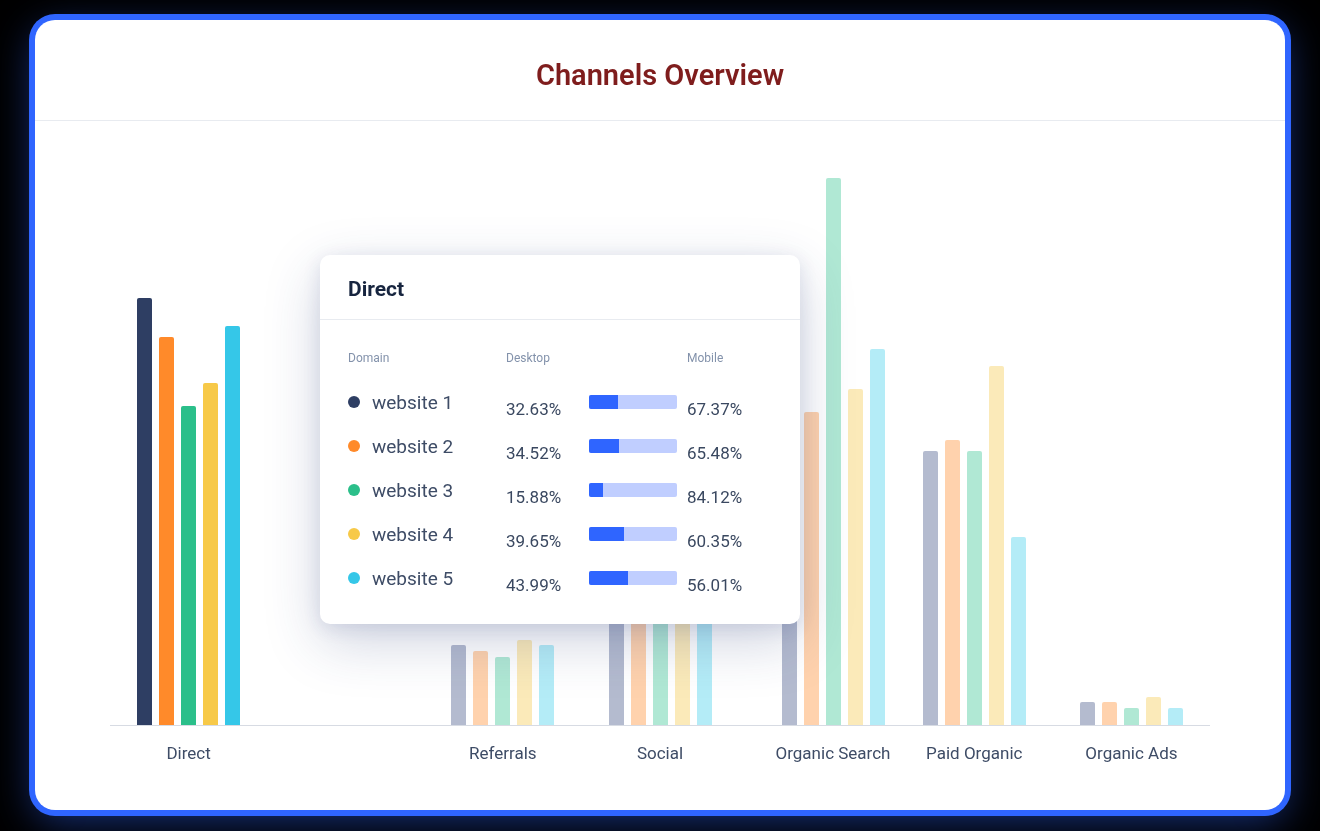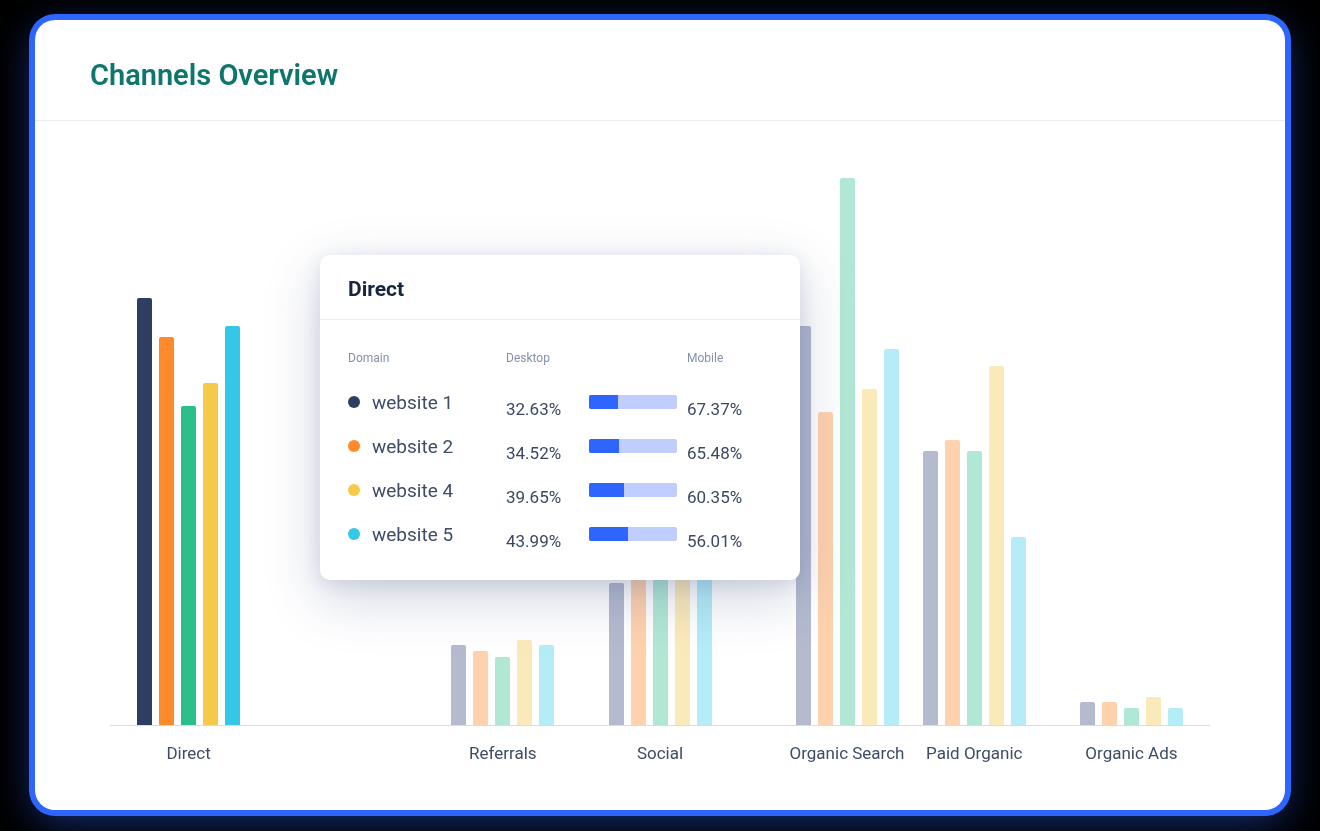--- a/index.html
+++ b/index.html
@@ -21,21 +21,22 @@
     border-radius: 20px;
     box-shadow: 0 0 0 6px #2f65ff, 0 10px 40px rgba(47,101,255,0.5);
   }
   .card-header {
     padding: 38px 55px 28px 55px;
     border-bottom: 1px solid #e8ebf0;
   }
   .card-title {
     font-size: 29px;
     font-weight: 600;
-    color: #0f766e;
+    color: #7f1d1d;
+    text-align: center;
   }
   .chart-area {
     position: relative;
     width: 100%;
     padding: 35px 55px 50px 55px;
   }
   .chart-plot {
     position: relative;
     width: 1100px;
     height: 570px;
@@ -155,21 +156,21 @@
           <div class="xlabel">Social</div>
         </div>
         <div class="group" style="left: 332.857px; width: 120px;">
           <div class="bar" style="height: 79.8px; background: rgb(180, 187, 207);"></div>
           <div class="bar" style="height: 74.1px; background: rgb(255, 210, 173);"></div>
           <div class="bar" style="height: 68.4px; background: rgb(176, 232, 212);"></div>
           <div class="bar" style="height: 85.5px; background: rgb(251, 234, 185);"></div>
           <div class="bar" style="height: 79.8px; background: rgb(180, 236, 247);"></div>
           <div class="xlabel">Referrals</div>
         </div>
-        <div class="group" style="left: 677px; width: 120px;">
+        <div class="group" style="left: 663px; width: 120px;">
           <div class="bar" style="height: 399px; background: rgb(180, 187, 207);"></div>
           <div class="bar" style="height: 313.5px; background: rgb(255, 210, 173);"></div>
           <div class="bar" style="height: 547.2px; background: rgb(176, 232, 212);"></div>
           <div class="bar" style="height: 336.3px; background: rgb(251, 234, 185);"></div>
           <div class="bar" style="height: 376.2px; background: rgb(180, 236, 247);"></div>
           <div class="xlabel">Organic Search</div>
         </div>
         <div class="group" style="left: 804.286px; width: 120px;">
           <div class="bar" style="height: 273.6px; background: rgb(180, 187, 207);"></div>
           <div class="bar" style="height: 285px; background: rgb(255, 210, 173);"></div>
@@ -216,20 +217,31 @@
               <span>website 2</span>
             </div>
             <div class="tt-val">34.52%</div>
             <div class="progress">
               <div class="progress-fill" style="width: 34.52%;"></div>
             </div>
             <div class="tt-val">65.48%</div>
           </div>
           <div class="tt-row">
             <div class="tt-domain">
+              <span class="dot" style="background: rgb(43, 191, 138);"></span>
+              <span>website 3</span>
+            </div>
+            <div class="tt-val">15.88%</div>
+            <div class="progress">
+              <div class="progress-fill" style="width: 15.88%;"></div>
+            </div>
+            <div class="tt-val">84.12%</div>
+          </div>
+          <div class="tt-row">
+            <div class="tt-domain">
               <span class="dot" style="background: rgb(247, 201, 72);"></span>
               <span>website 4</span>
             </div>
             <div class="tt-val">39.65%</div>
             <div class="progress">
               <div class="progress-fill" style="width: 39.65%;"></div>
             </div>
             <div class="tt-val">60.35%</div>
           </div>
           <div class="tt-row">

